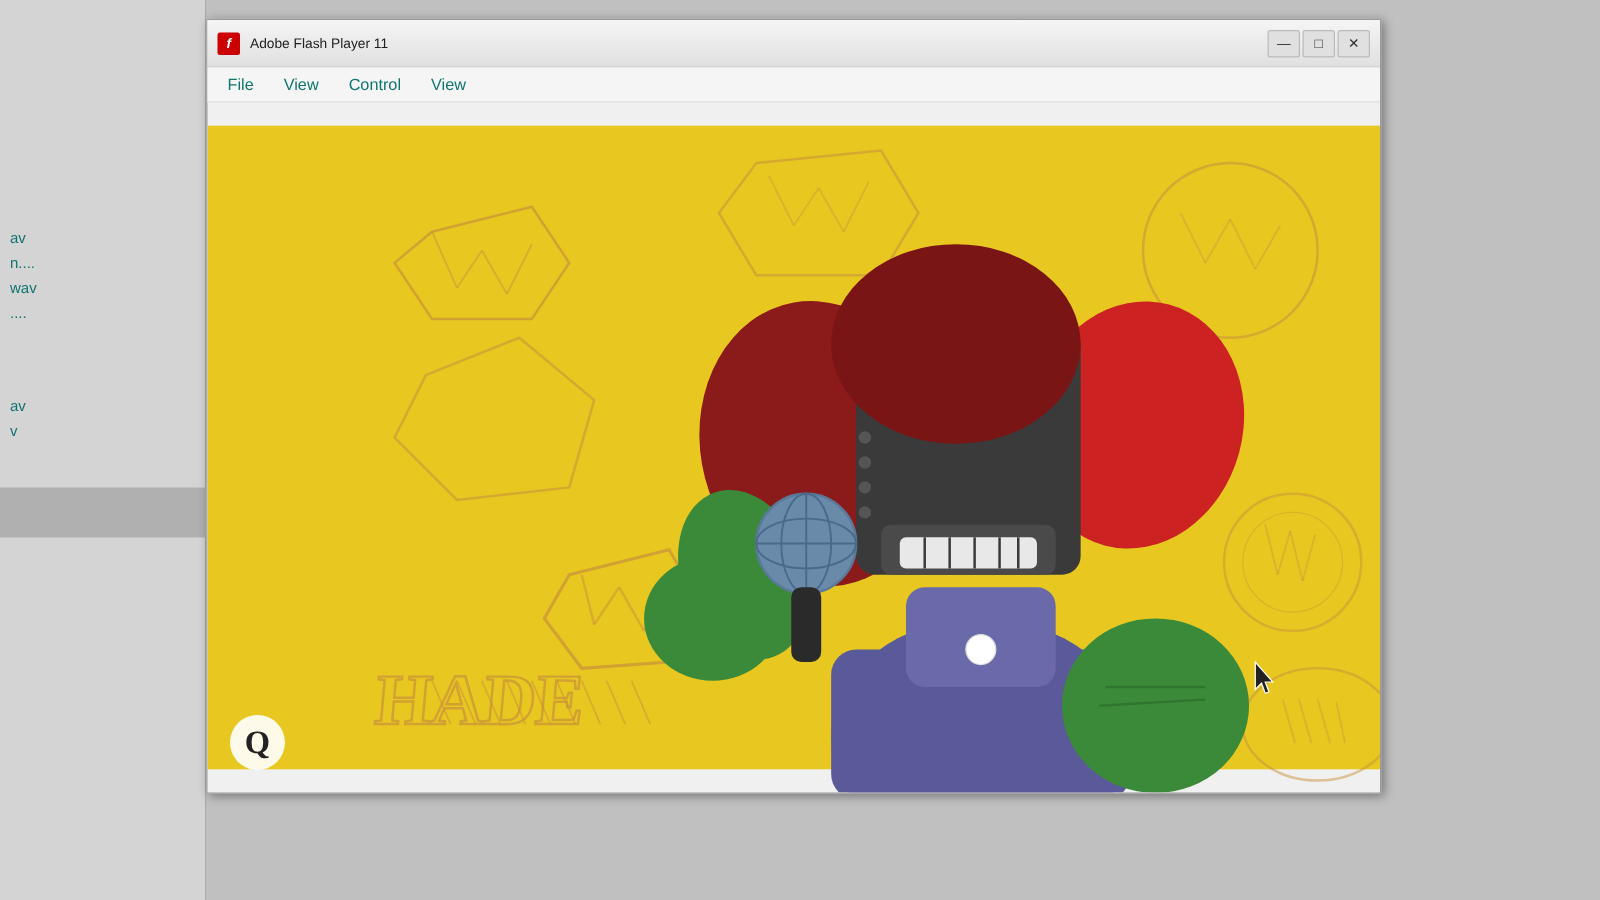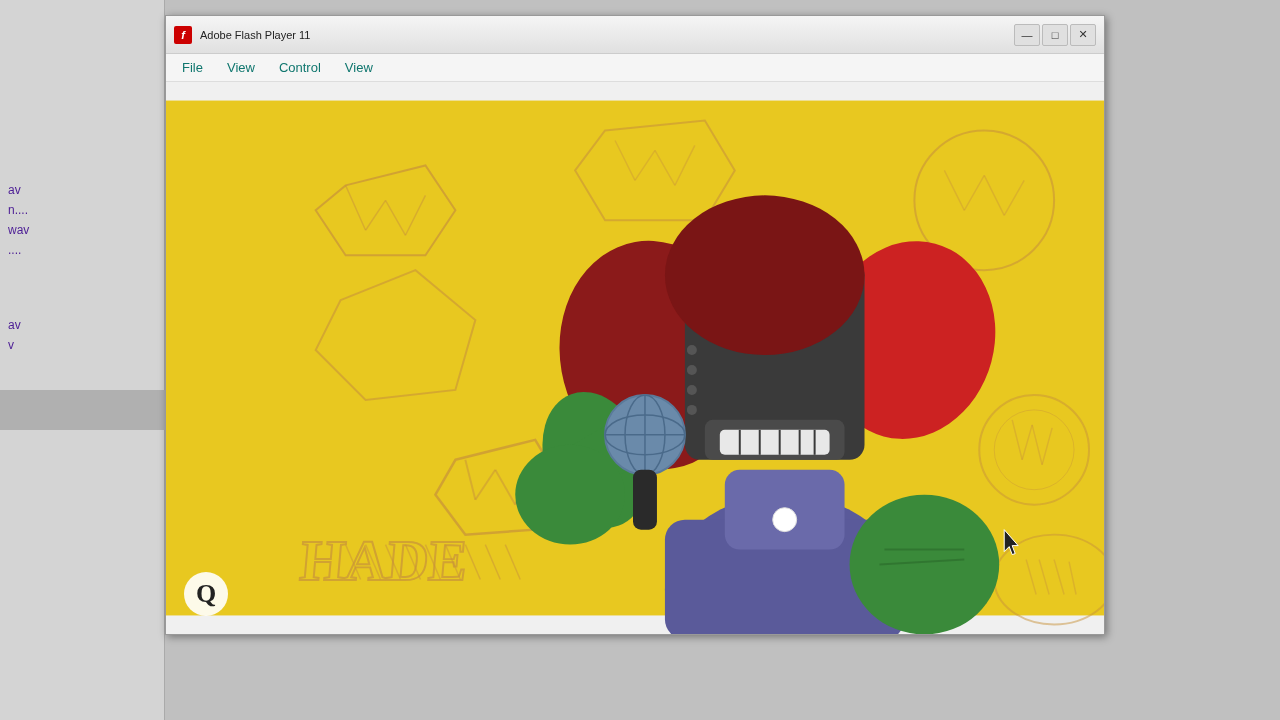--- a/index.html
+++ b/index.html
@@ -26,21 +26,21 @@
       left: 0;
       top: 0;
       width: 165px;
       height: 100%;
       background: #d4d4d4;
       border-right: 1px solid #aaa;
     }
 
     .sidebar-item {
       padding: 3px 8px;
-      color: #4c1d95;
+      color: #0f766e;
       font-size: 12px;
     }
 
     
     .gray-bar {
       position: absolute;
       left: 0;
       top: 390px;
       width: 165px;
       height: 40px;

